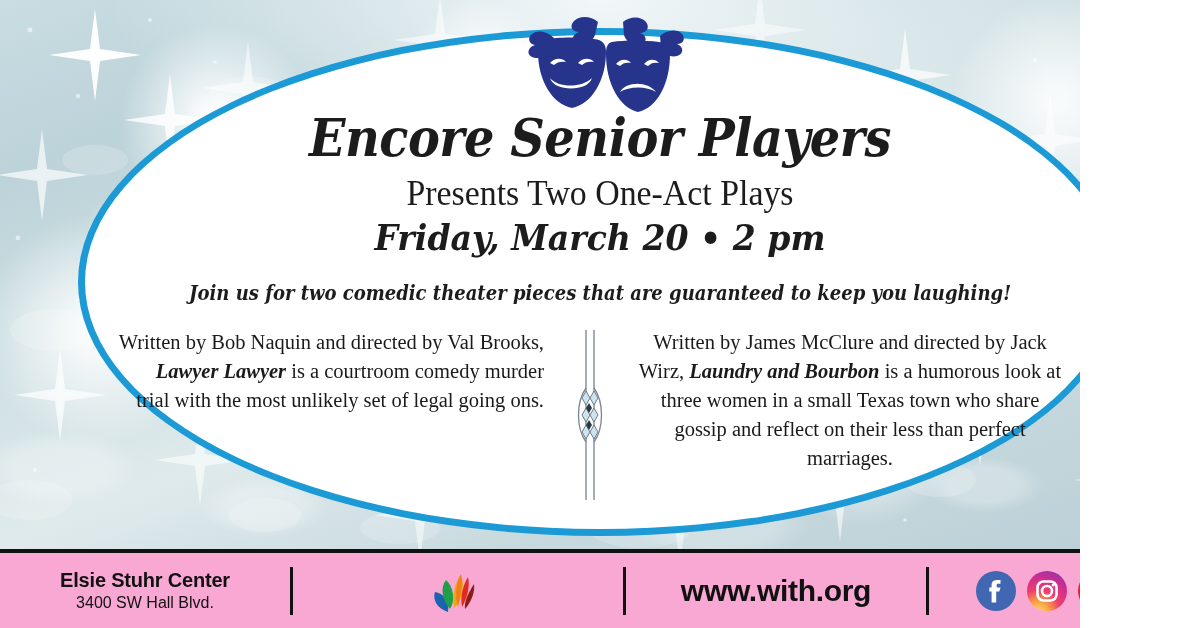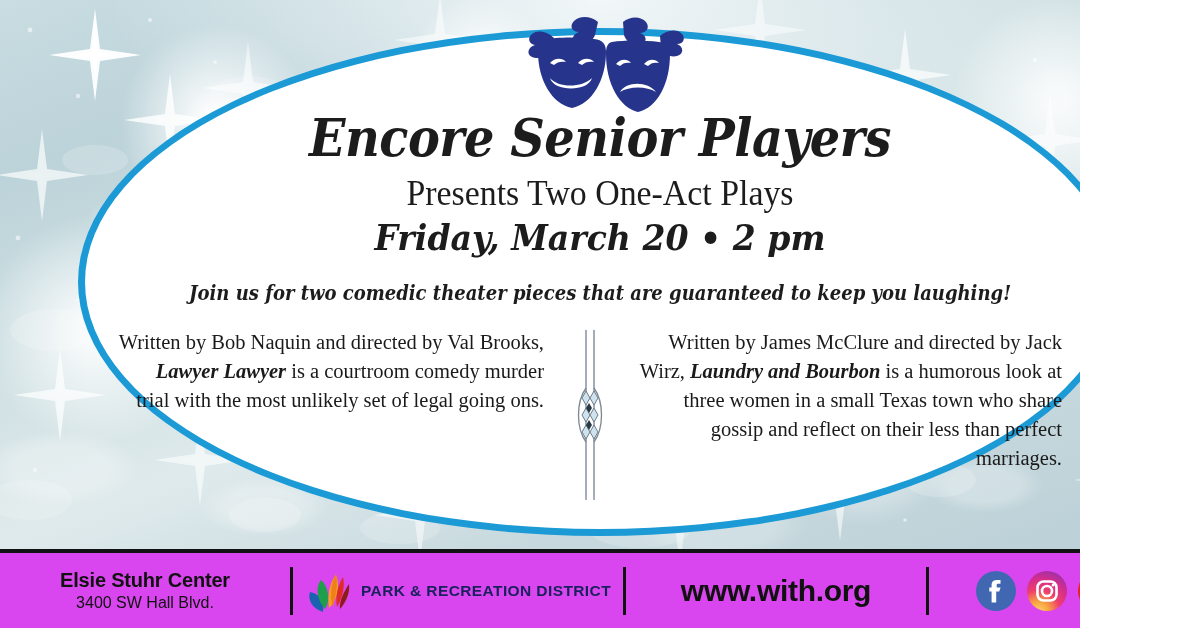--- a/index.html
+++ b/index.html
@@ -112,21 +112,21 @@
     align-items: flex-start;
     gap: 12px;
   }
   .play-col {
     font-family: "Liberation Serif", serif;
     font-size: 20.5px;
     line-height: 1.42;
     color: #1a1a1a;
   }
   .col-left { width: 440px; text-align: right; padding-right: 14px; }
-  .col-right { width: 440px; text-align: right; padding-left: 16px; }
+  .col-right { width: 440px; text-align: center; padding-left: 16px; }
   .play-title { font-weight: bold; font-style: italic; }
 
   .divider-orn {
     width: 40px;
     height: 170px;
     flex: 0 0 40px;
     position: relative;
     top: 2px;
   }
 
@@ -134,21 +134,21 @@
   .footer-rule {
     position: absolute;
     left: 0; top: 549px;
     width: 1200px; height: 4px;
     background: #111111;
   }
   .footer {
     position: absolute;
     left: 0; top: 553px;
     width: 1200px; height: 75px;
-    background: #d946ef;
+    background: #f9a8d4;
     display: flex;
     align-items: center;
   }
   .f-block { display: flex; align-items: center; height: 100%; }
   .venue {
     width: 290px;
     flex-direction: column;
     justify-content: center;
     text-align: center;
     font-family: "Liberation Sans", sans-serif;
@@ -335,21 +335,20 @@
     <div class="f-block thprd">
       <svg width="46" height="44" viewBox="0 0 46 44">
         <path d="M18 43 C8 40 2 31 5 23 C13 24 20 32 18 43 Z" fill="#1b63b0"></path>
         <path d="M20 40 C12 31 10 18 16 11 C23 17 26 31 20 40 Z" fill="#1f9e4b"></path>
         <path d="M24 39 C22 27 25 12 31 6 C35 15 33 31 24 39 Z" fill="#f0a21c"></path>
         <path d="M28 38 C31 26 33 13 31 5 C27 11 24 26 28 38 Z" fill="#f07f1a"></path>
         <path d="M32 38 C38 28 40 16 38 8 C33 16 30 28 32 38 Z" fill="#e02b20"></path>
         <path d="M35 40 C42 32 45 22 44 15 C39 23 34 32 35 40 Z" fill="#8c1d14"></path>
       </svg>
       <div class="thprd-words">
-        <div class="thprd-l2">PARK &amp; RECREATION DISTRICT</div>
       </div>
     </div>
 
     <div class="vline"></div>
 
     <div class="f-block url">www.with.org</div>
 
     <div class="vline"></div>
 
     <div class="f-block social">

